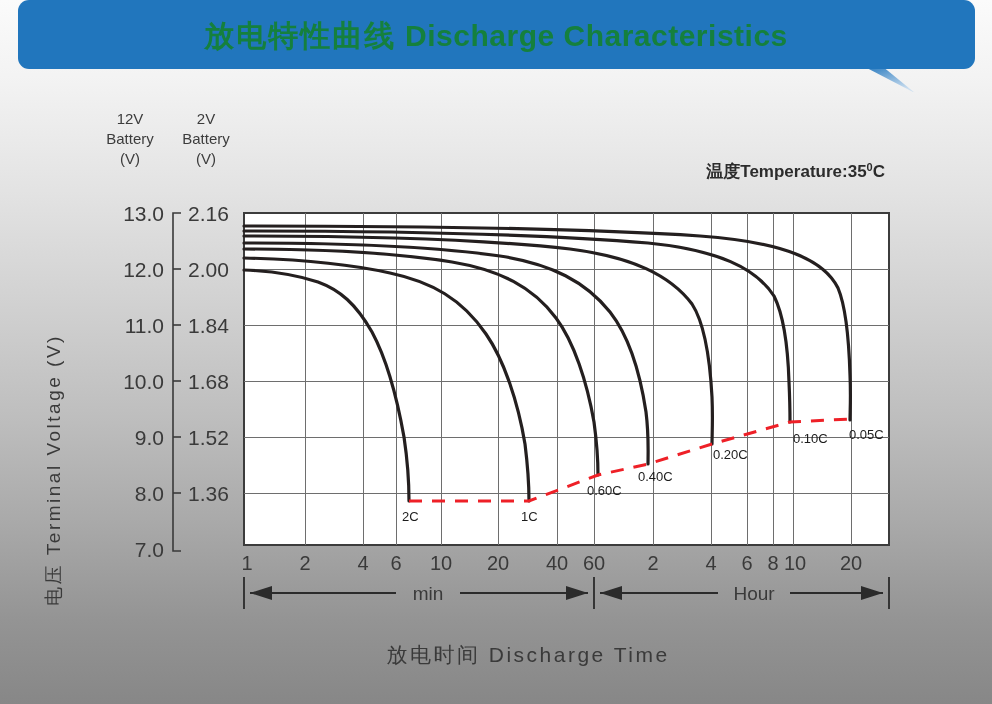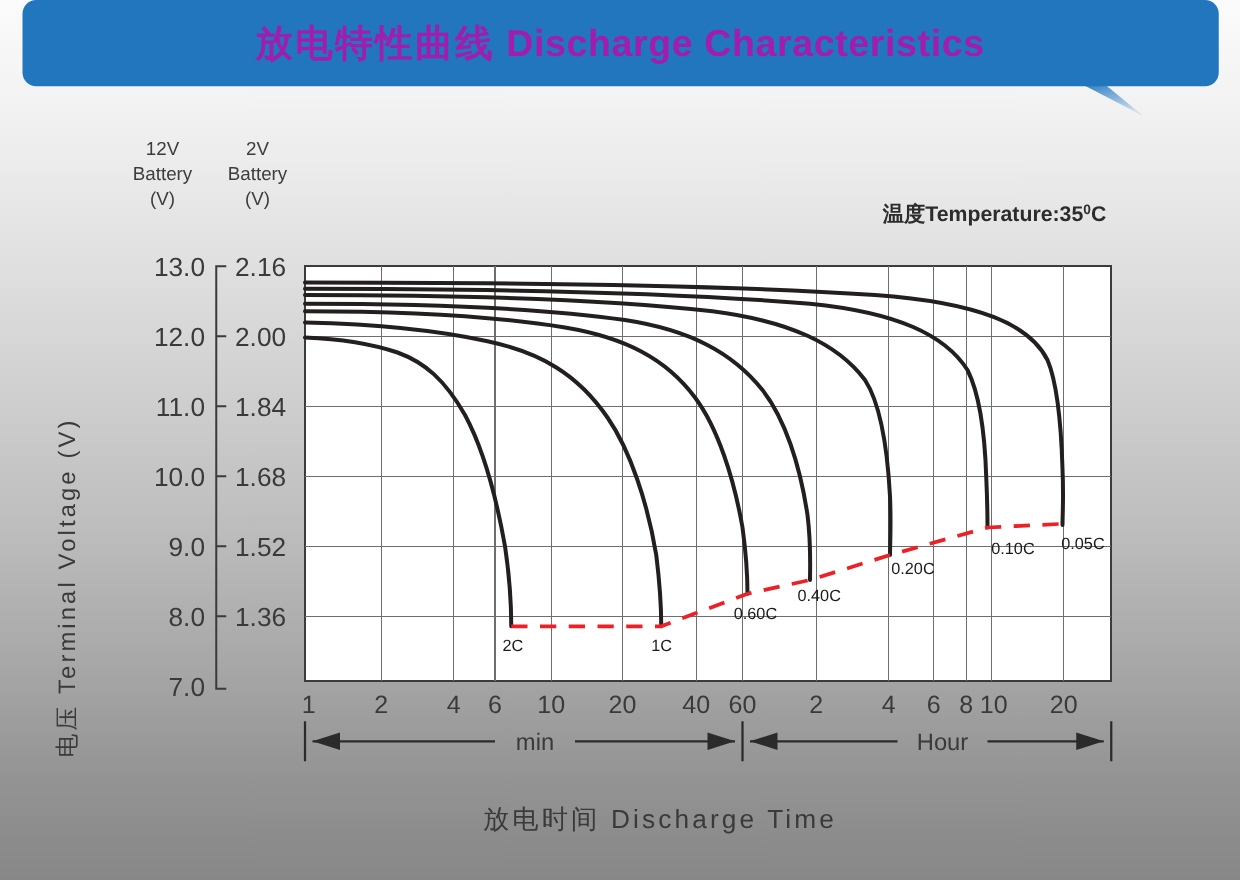--- a/index.html
+++ b/index.html
@@ -27,21 +27,21 @@
     width: 992px;
     height: 92px;
   }
   .banner-svg { display: block; }
   .banner-title {
     position: absolute;
     left: 0;
     top: 14px;
     width: 992px;
     text-align: center;
-    color: #a21caf;
+    color: #15803d;
     font-size: 30px;
     font-weight: 700;
     letter-spacing: 0.5px;
     line-height: 44px;
     font-family: "Liberation Sans", sans-serif;
     pointer-events: none;
   }
   .banner-title .cn { letter-spacing: 2px; }
   
   .chart-svg {

